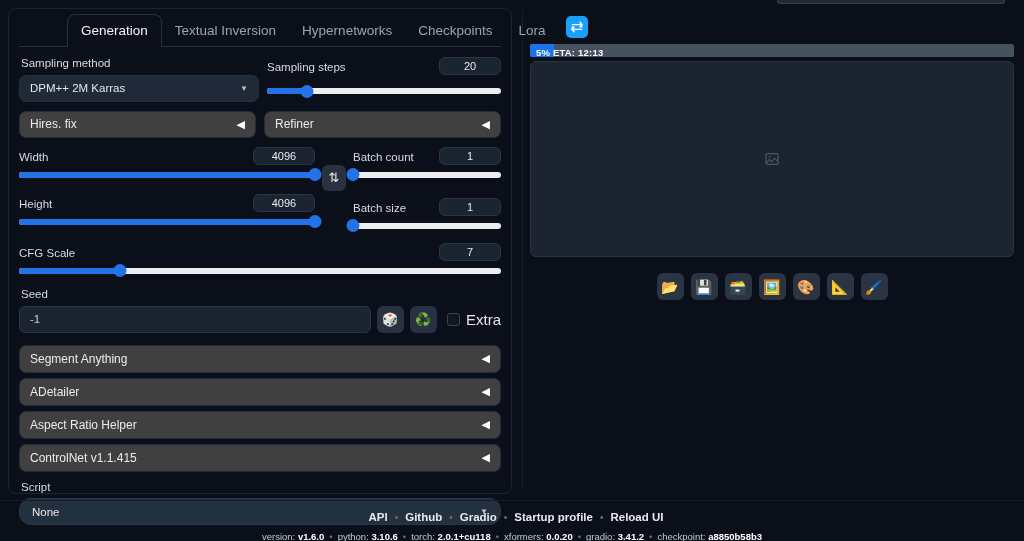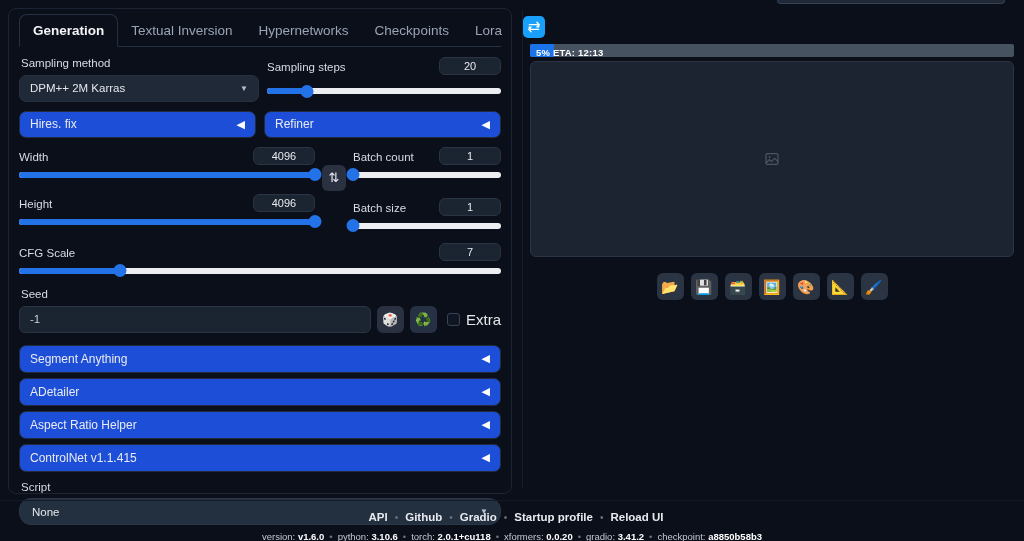--- a/index.html
+++ b/index.html
@@ -29,43 +29,43 @@
     padding: 0 10px 12px 10px; height: 486px;
   }
 
   
   .tabs { display: flex; align-items: flex-end; height: 38px; border-bottom: 1px solid #243044; position: relative; }
   .tab {
     font-size: 13.5px; color: #9aa4b5; padding: 9px 13px 9px 13px;
     cursor: pointer; line-height: 1; white-space: nowrap;
   }
   .tab.active {
-    color: #f3f4f6; font-weight: bold; background: #0b0f19;
+    color: #f3f4f6; font-weight: normal; background: #0b0f19;
     border: 1px solid #243044; border-bottom: 1px solid #0b0f19;
-    border-radius: 8px 8px 0 0; margin-bottom: -1px;
+    border-radius: 8px 8px 0 0; margin-bottom: -1px; margin-left: 48px;
   }
   .tab-refresh {
     width: 22px; height: 22px; background: #18a0fb; border-radius: 5px;
     margin: 0 0 8px 8px; display: flex; align-items: center; justify-content: center;
     cursor: pointer; flex: 0 0 auto;
   }
   .tab-refresh svg { width: 14px; height: 14px; display: block; }
 
   
   .label { font-size: 11.5px; color: #d7dbe3; margin: 0 0 4px 2px; line-height: 1.2; }
 
   .select-box {
     background: #1f2937; border: 1px solid #27303f; border-radius: 7px;
     height: 27px; display: flex; align-items: center; padding: 0 10px;
     font-size: 11.5px; color: #e5e7eb; cursor: pointer; position: relative;
   }
   .select-box .caret { position: absolute; right: 10px; font-size: 8px; color: #b8bfcc; }
 
   .accordion {
-    background: #1d4ed8; border: 1px solid #222b3b; border-radius: 7px;
+    background: #404040; border: 1px solid #222b3b; border-radius: 7px;
     height: 27px; display: flex; align-items: center; padding: 0 10px;
     font-size: 12px; color: #e9ebf0; cursor: pointer; position: relative; text-align: right;
   }
   .accordion .tri { position: absolute; right: 10px; font-size: 11px; color: #ffffff; }
 
   .numbox {
     background: #1b2431; border: 1px solid #2a3444; border-radius: 6px;
     height: 18px; min-width: 62px; display: flex; align-items: center; justify-content: center;
     font-size: 11px; color: #e7e9ee; cursor: text;
   }

